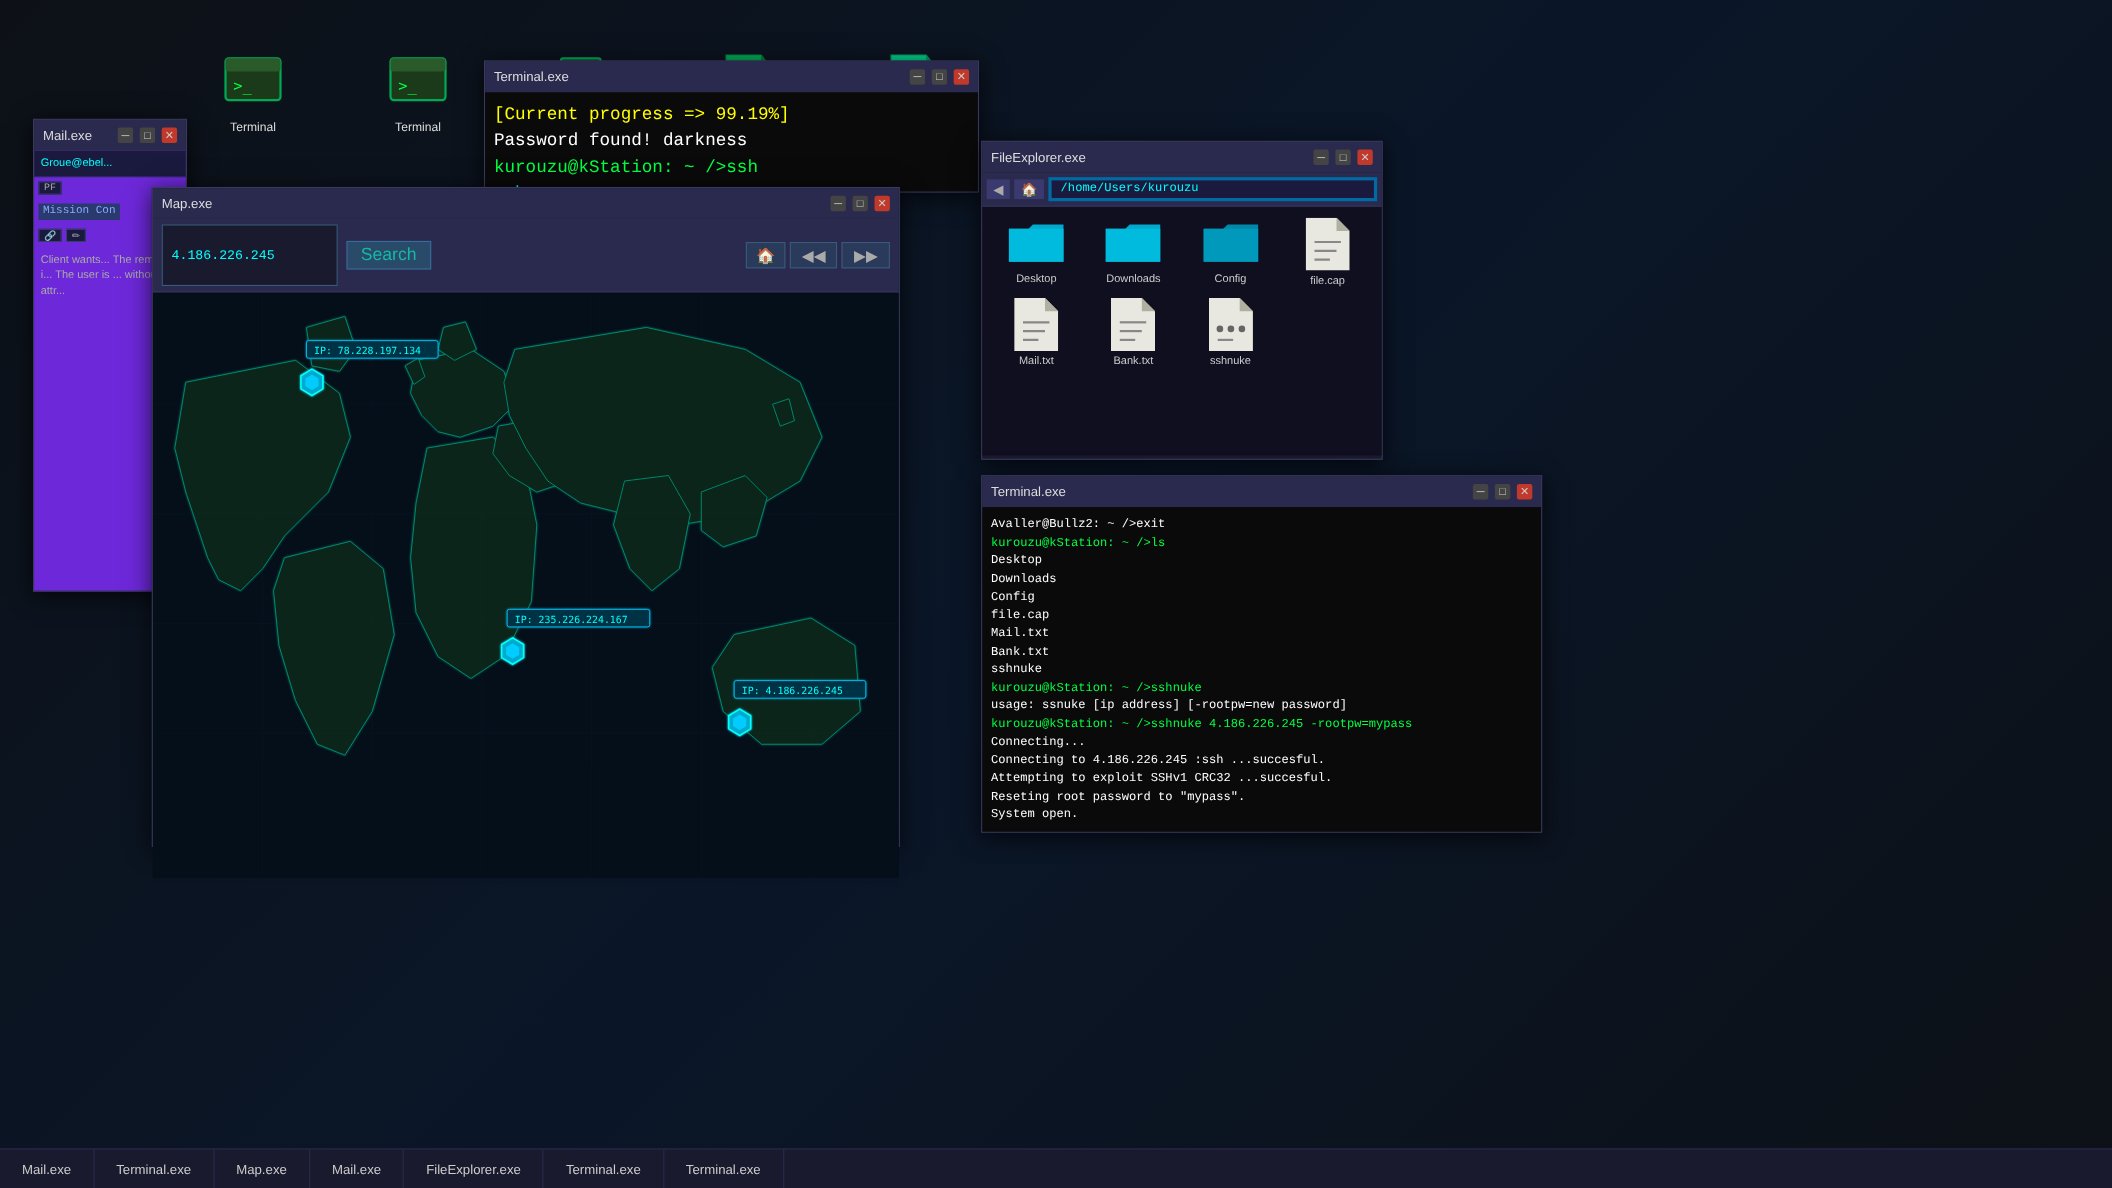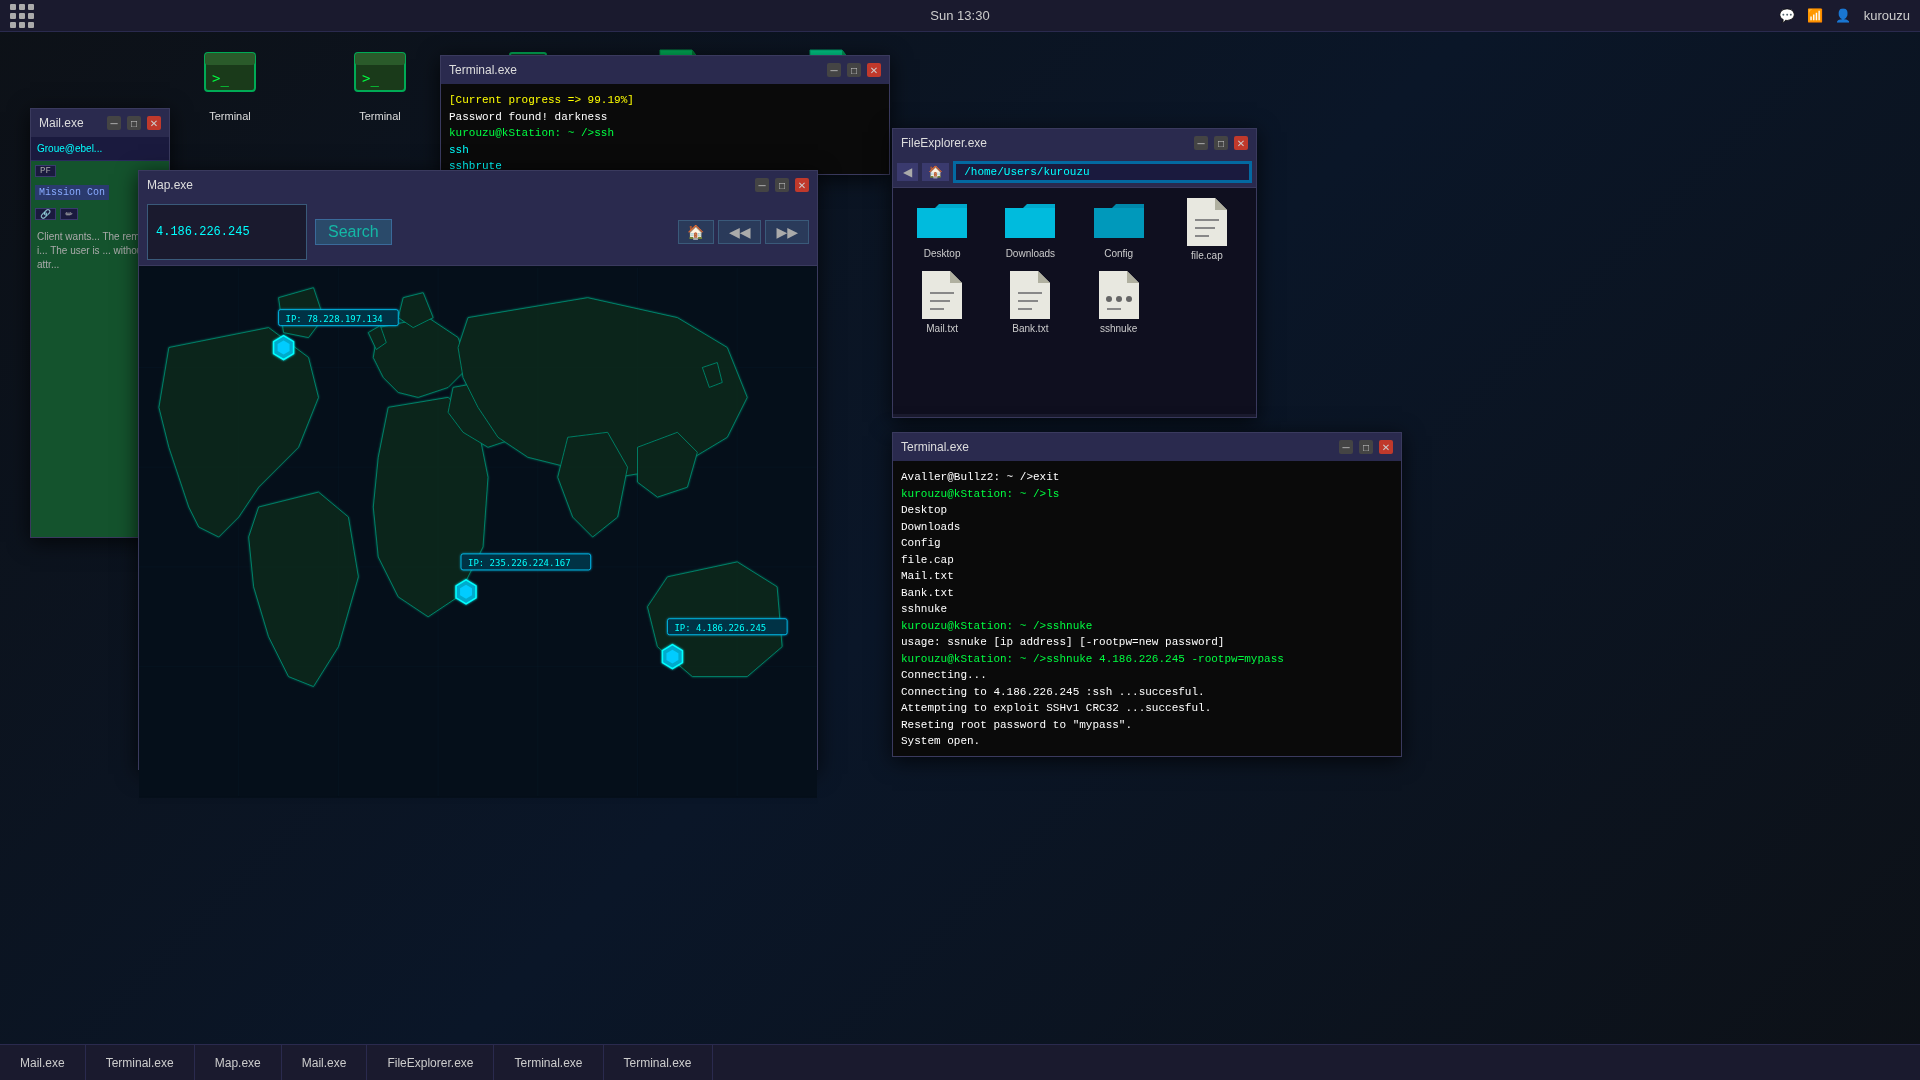--- a/index.html
+++ b/index.html
@@ -123,21 +123,21 @@
     
     .terminal-1 {
       top: 55px;
       left: 440px;
       width: 450px;
       height: 120px;
     }
     .terminal-body {
       background: #0a0a0a;
       color: #00ff41;
-      font-size: 11px;
+      font-size: 16px;
       padding: 8px;
       height: calc(100% - 28px);
       overflow: hidden;
     }
     .terminal-line { line-height: 1.5; }
     .t-yellow { color: #ffff00; }
     .t-white { color: #ffffff; }
     .t-cyan { color: #00ffff; }
     .t-green { color: #00ff41; }
 
@@ -264,21 +264,21 @@
     }
 
     
     .mail-window {
       top: 108px;
       left: 30px;
       width: 140px;
       height: 430px;
     }
     .mail-body {
-      background: #14532d;
+      background: #6d28d9;
       height: calc(100% - 28px);
       overflow: hidden;
     }
     .mail-header {
       padding: 6px;
       background: #1a1a3e;
       border-bottom: 1px solid #2a2a5e;
     }
     .mail-from {
       font-size: 10px;
@@ -354,42 +354,20 @@
       font-family: sans-serif;
       border-right: 1px solid #2a2a4e;
       cursor: pointer;
     }
   </style>
 </head>
 <body>
 
 <div class="desktop">
 
-  <div class="taskbar-top">
-    <div class="taskbar-top-left">
-      <div class="apps-grid">
-        <div class="apps-grid-dot"></div>
-          <div class="apps-grid-dot"></div>
-          <div class="apps-grid-dot"></div>
-        <div class="apps-grid-dot"></div>
-          <div class="apps-grid-dot"></div>
-          <div class="apps-grid-dot"></div>
-        <div class="apps-grid-dot"></div>
-          <div class="apps-grid-dot"></div>
-          <div class="apps-grid-dot"></div>
-      </div>
-    </div>
-    <div class="taskbar-top-center">Sun 13:30</div>
-    <div class="taskbar-top-right">
-      <span>💬</span>
-      <span>📶</span>
-      <span>👤</span>
-      <span>kurouzu</span>
-    </div>
-  </div>
 
   <div style="position:absolute;top:45px;left:200px;display:flex;gap:90px;align-items:flex-start;">
 
     <div class="desktop-icon">
       <svg width="60" height="60" viewBox="0 0 60 60">
         <rect x="5" y="8" width="50" height="38" rx="3" fill="#1a3a1a" stroke="#00aa55" stroke-width="2"></rect>
         <rect x="5" y="8" width="50" height="12" rx="3" fill="#2a5a2a"></rect>
         <text x="12" y="38" fill="#00ff41" font-size="14" font-family="monospace">&gt;_</text>
       </svg>
       <span class="desktop-icon-label">Terminal</span>

